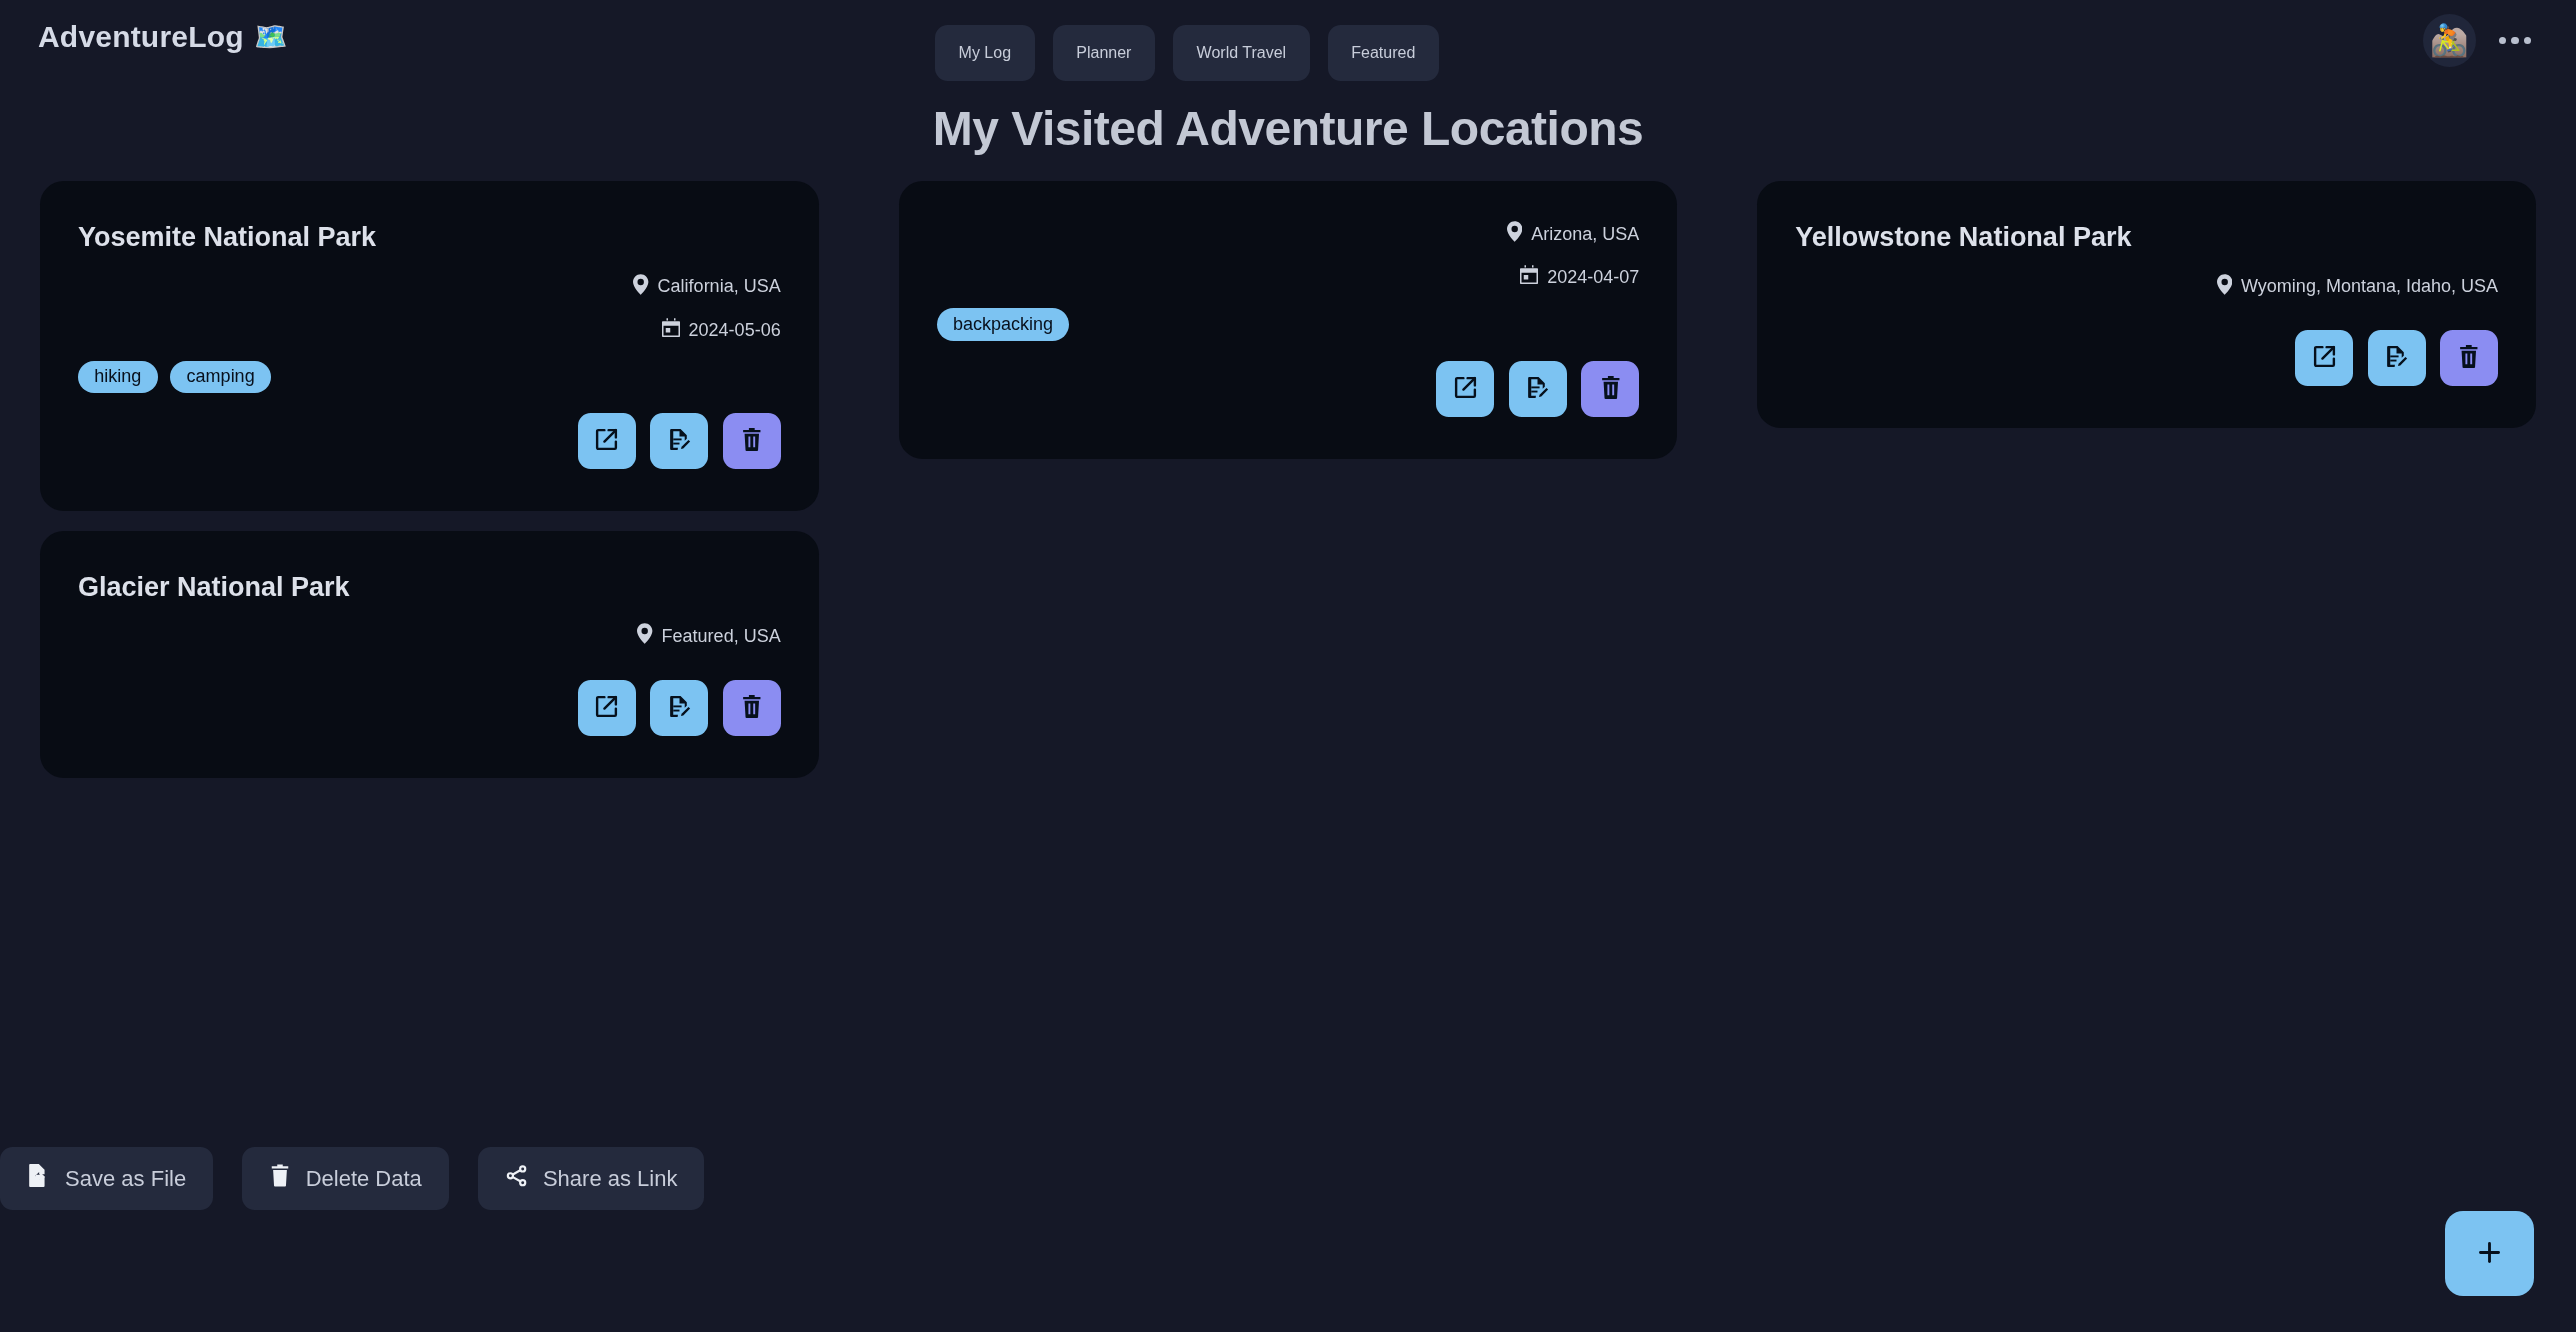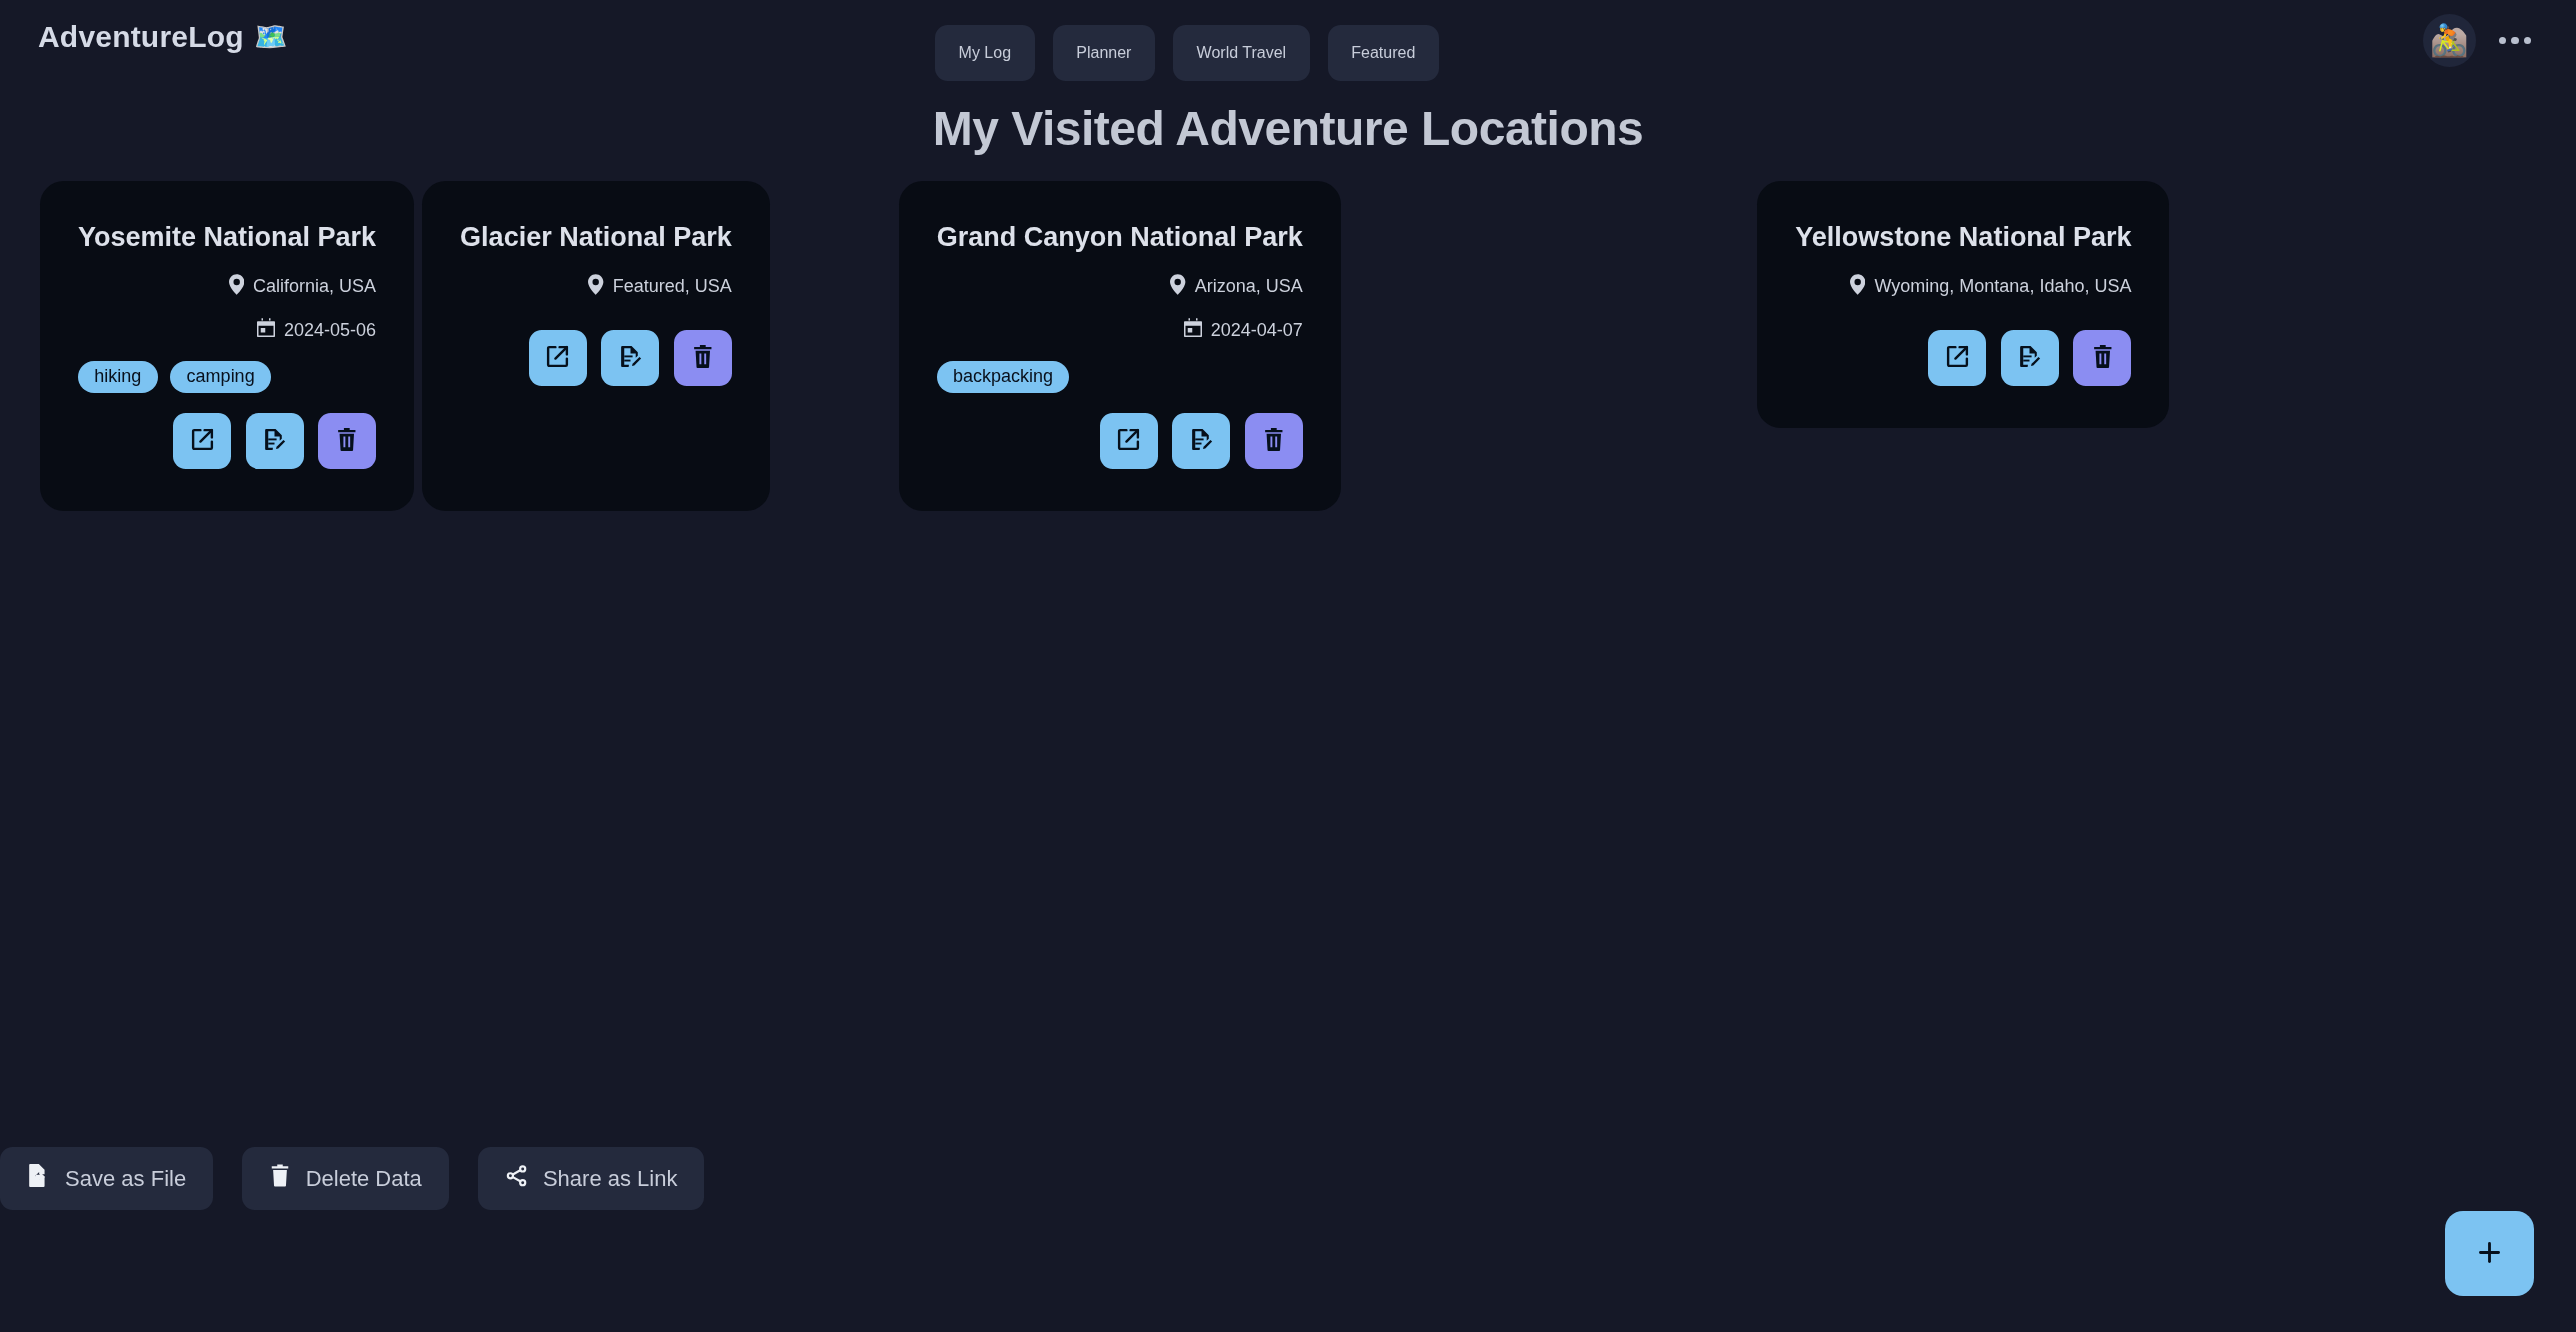--- a/index.html
+++ b/index.html
@@ -115,21 +115,21 @@
 
   
   .grid {
     margin: 23.6px 40px 0;
     display: grid;
     grid-template-columns: repeat(3, 1fr);
     column-gap: 80px;
     row-gap: 20px;
     align-items: start;
   }
-  .col { display: flex; flex-direction: row; gap: 8px; }
+  .col { display: flex; flex-direction: column; gap: 20px; }
 
   .card {
     background: #080c14;
     border-radius: 23.6px;
     padding: 40px 38px 42px;
     min-height: 247px;
     display: flex;
     flex-direction: column;
   }
 
@@ -373,21 +373,20 @@
                 <path d="M4.5 7h15l-1 17.2a1 1 0 01-1 .8H6.5a1 1 0 01-1-.8L4.5 7zm4 3v11h2V10h-2zm5 0v11h2V10h-2z"></path>
               </svg>
           </span>
         </button>
       </div>
     </div>
   </div>
 
   <div class="col">
     <div class="card">
-      <div class="card-title">Grand Canyon National Park</div>
 
       <div class="meta-row">
         <span>
           <svg width="15.4" height="21" viewBox="0 0 24 32" fill="#cdd2dd">
               <path d="M12 0C5.4 0 0 5.4 0 12c0 8.4 12 20 12 20s12-11.6 12-20c0-6.6-5.4-12-12-12zm0 17a5 5 0 110-10 5 5 0 010 10z"></path>
             </svg>
         </span>
         <span>Arizona, USA</span>
       </div>
 

